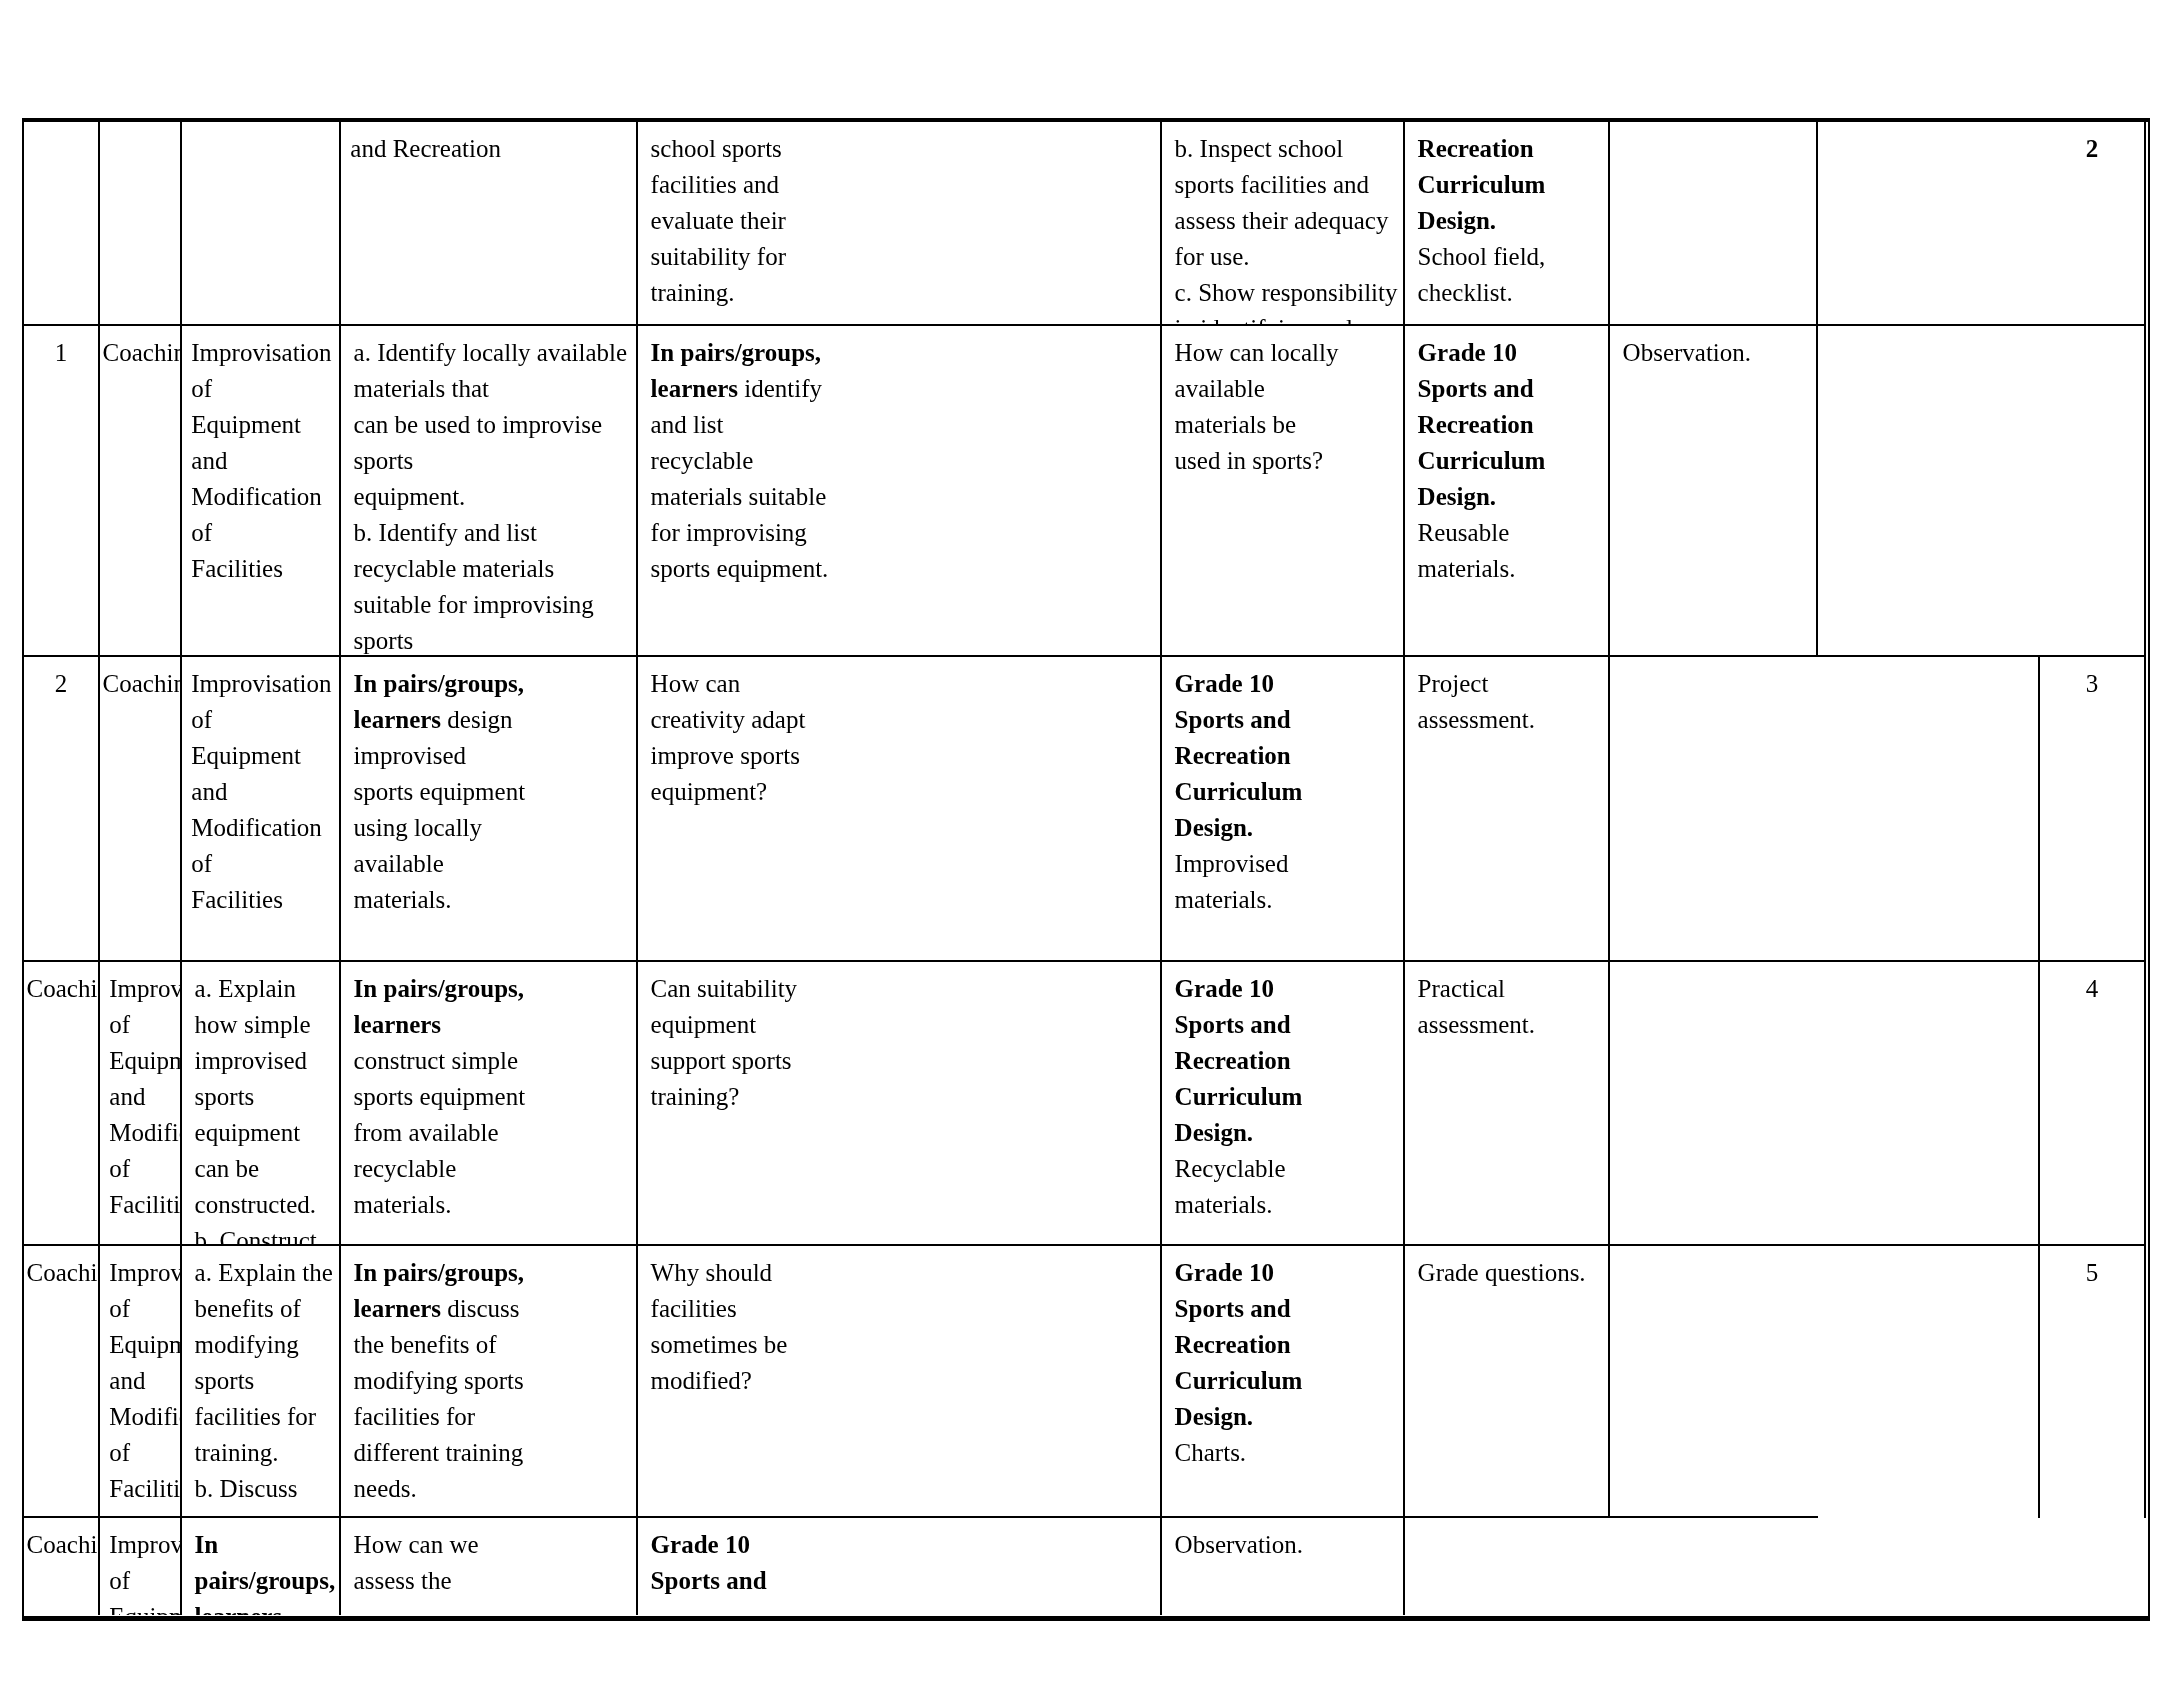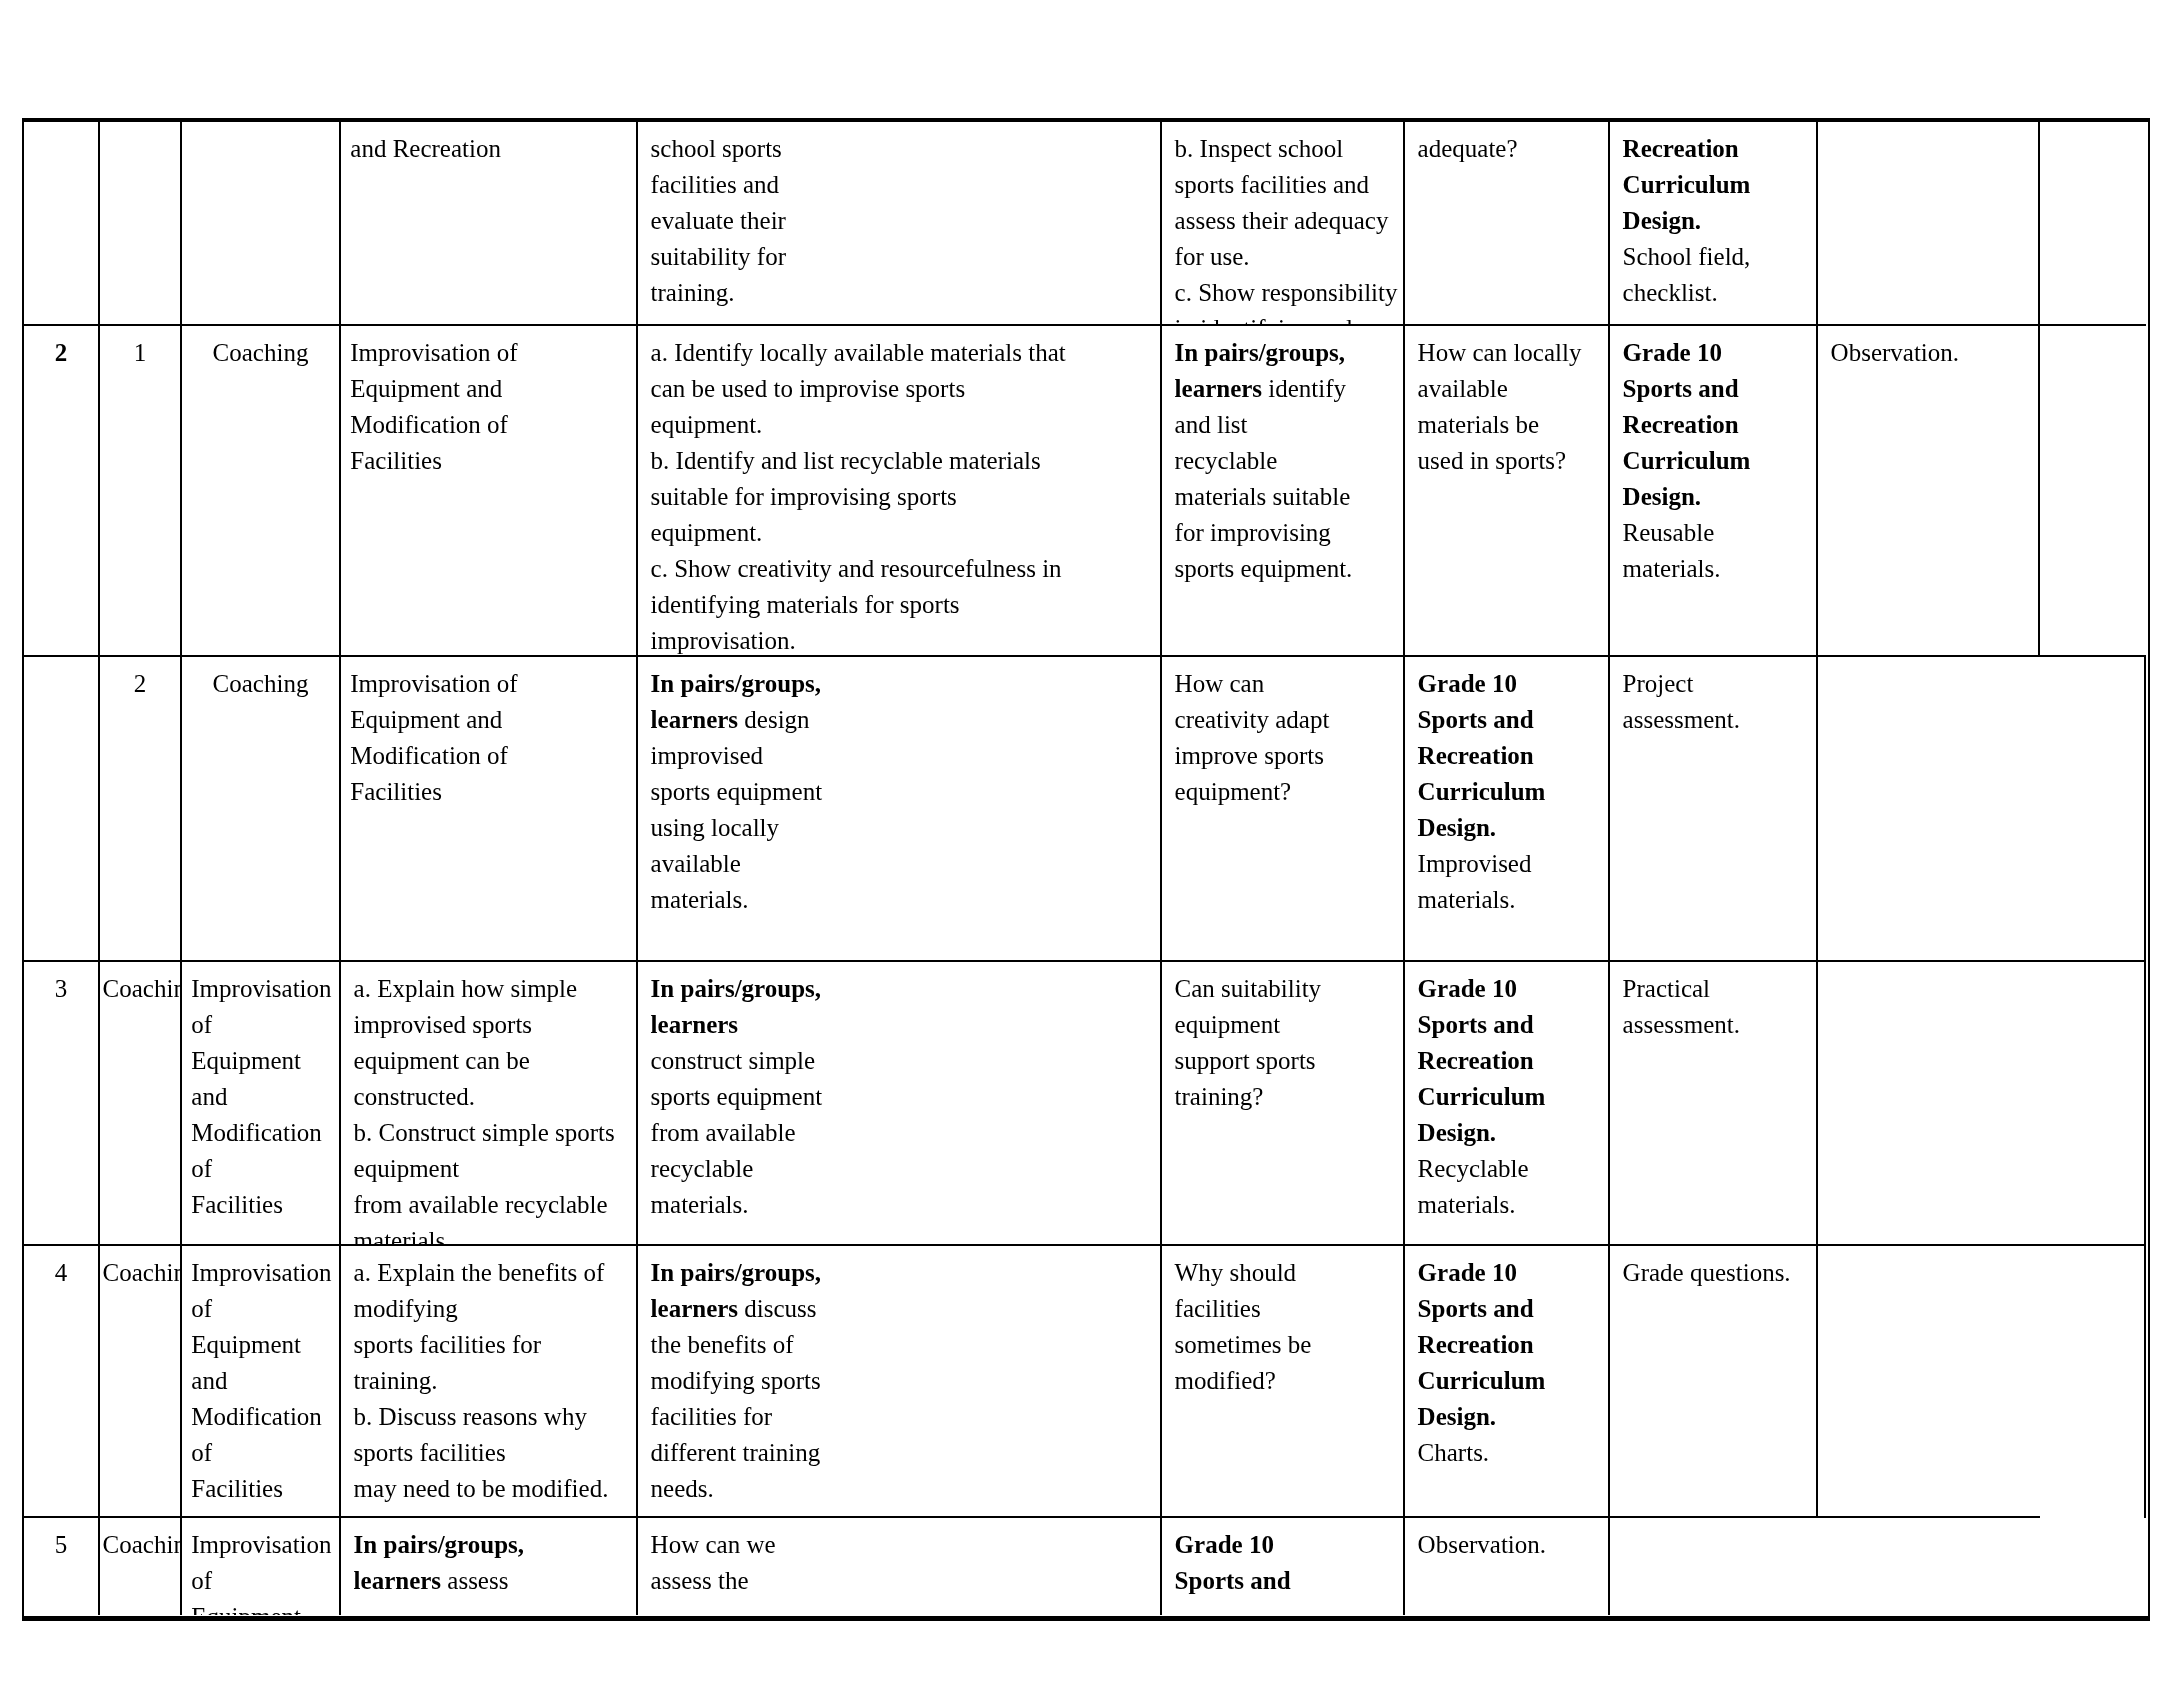--- a/index.html
+++ b/index.html
@@ -68,21 +68,20 @@
     <div class="cell c4">and Recreation</div>
     <div class="cell c6"><span class="bb"></span><span>school sports
 facilities and
 evaluate their
 suitability for
 training.</span></div>
     <div class="cell c5">b. Inspect school sports facilities and
 assess their adequacy for use.
 c. Show responsibility in identifying and
 reporting gaps in school sports facilities.</div>
-    <div class="cell c7">adequate?</div>
     <div class="cell c8"><span class="bb">Recreation
 Curriculum
 Design.</span><span>
 School field,
 checklist.</span></div>
     <div class="cell c9"></div>
     <div class="cell c10"></div>
 
     <div class="cell c1">2</div>
     <div class="cell c2">1</div>

